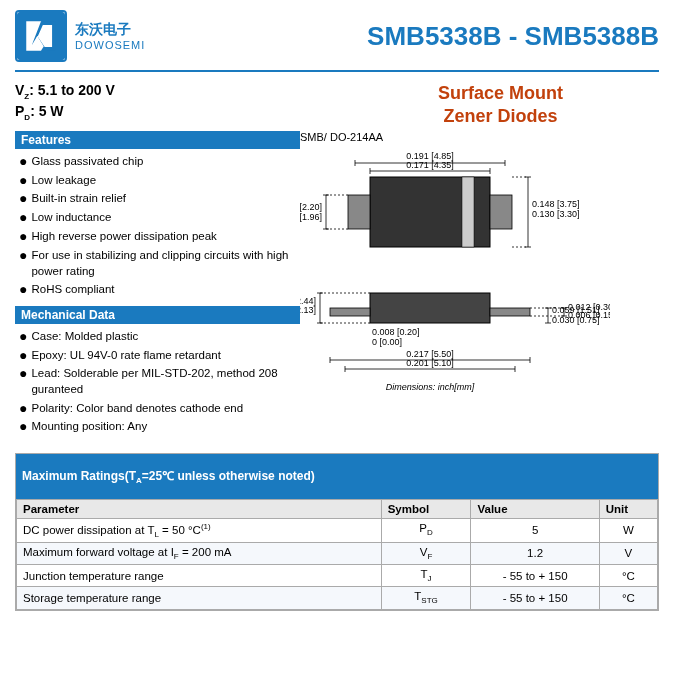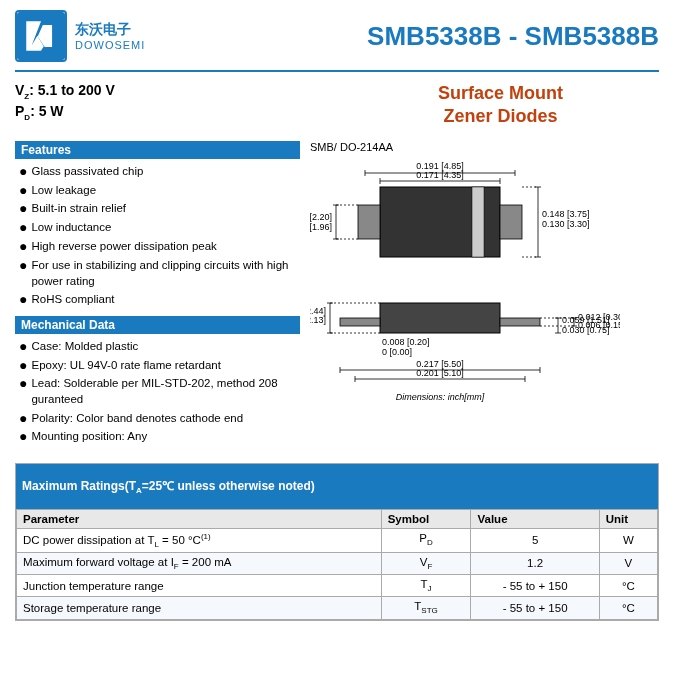--- a/index.html
+++ b/index.html
@@ -63,21 +63,21 @@
       flex: 1;
       text-align: right;
       font-size: 26px;
       font-weight: bold;
       color: #1a7abf;
     }
     
     .specs-row {
       display: flex;
       gap: 10px;
-      margin-bottom: 12px;
+      margin-bottom: 2px;
     }
     .specs-left {
       flex: 1;
     }
     .specs-vz {
       font-size: 14px;
       font-weight: bold;
       margin-bottom: 2px;
     }
     .specs-pd {
@@ -90,21 +90,20 @@
     }
     .specs-title {
       font-size: 18px;
       font-weight: bold;
       color: #c2410c;
       line-height: 1.3;
     }
     
     .main-content {
       display: flex;
-      gap: 10px;
     }
     .left-col {
       flex: 0 0 285px;
     }
     .right-col {
       flex: 1;
     }
     
     .section-header {
       background: #1a7abf;

